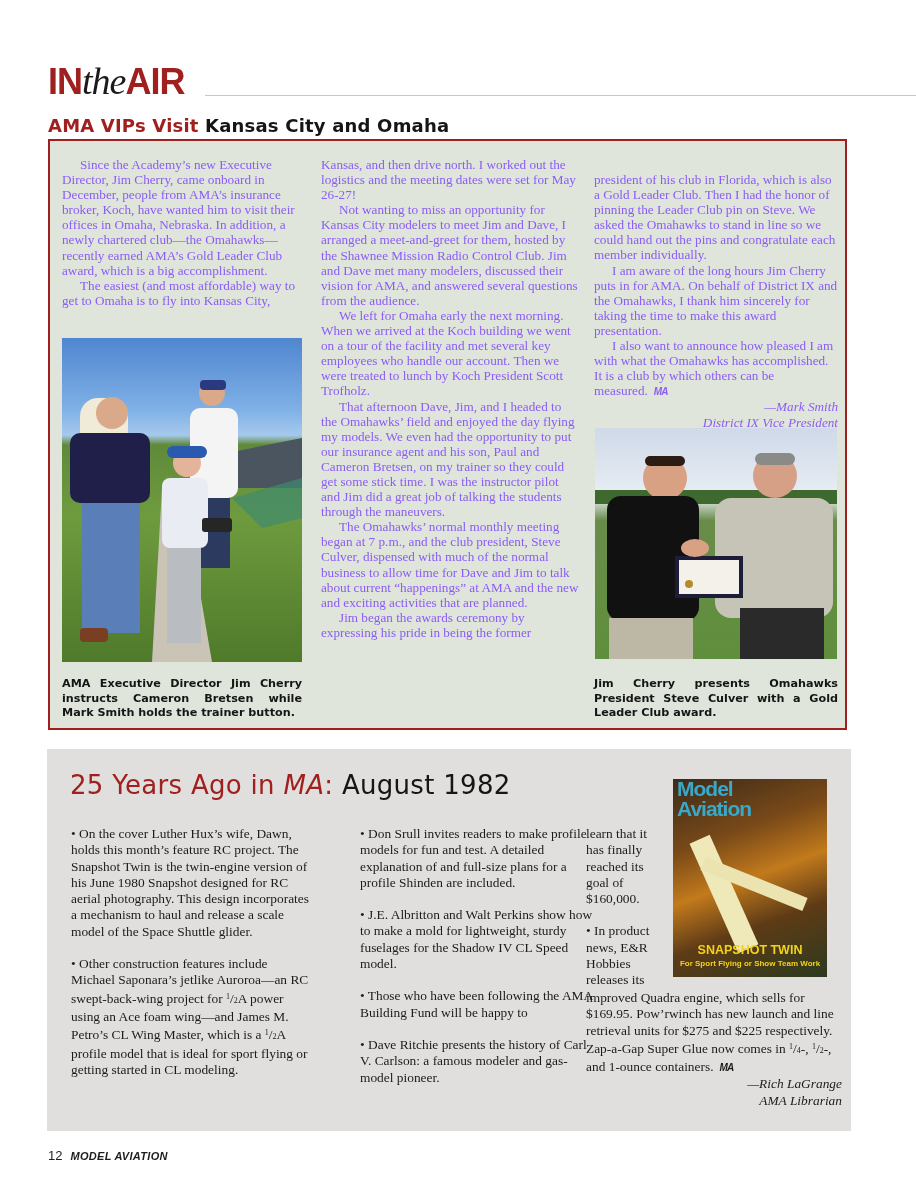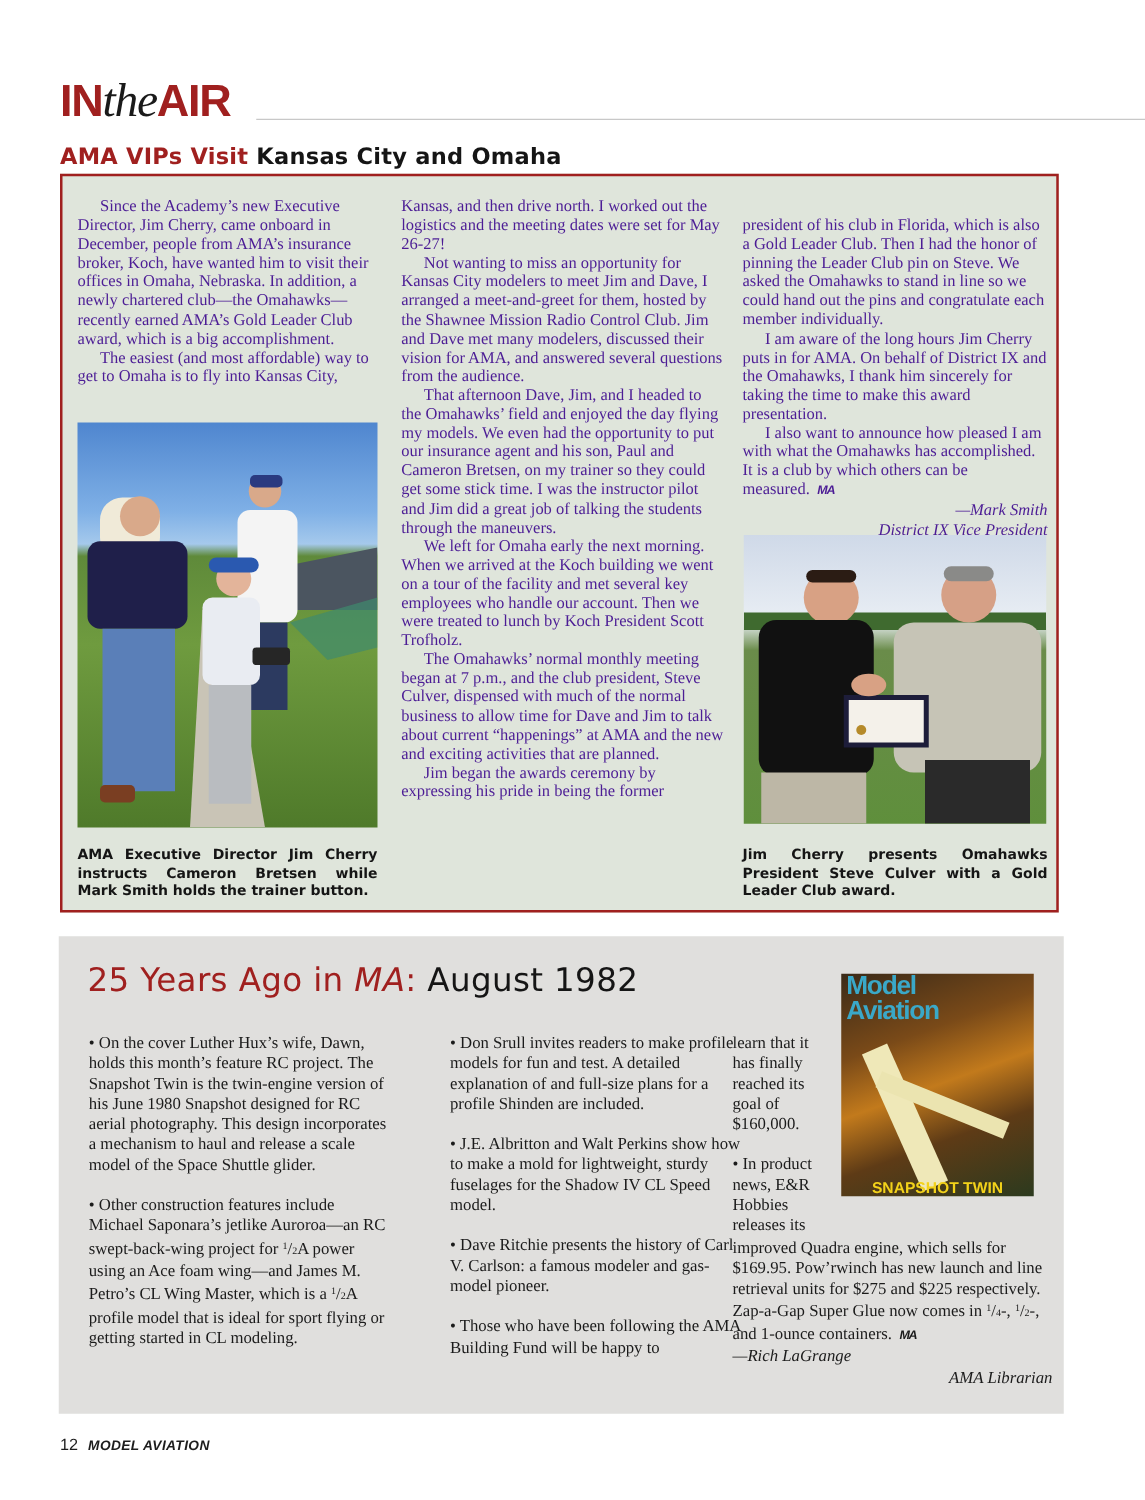--- a/index.html
+++ b/index.html
@@ -15,21 +15,21 @@
   .header-rule { left:205px; top:95px; width:711px; height:1px; background:#c8c8c8; }
 
   .article-title { left:48px; top:115px; font-family:"DejaVu Sans", sans-serif; font-weight:bold;
         font-size:18px; letter-spacing:0.2px; white-space:nowrap; }
   .article-title .red { color:#a0201f; }
   .article-title .black { color:#151515; }
 
   
   .article-box { left:48px; top:139px; width:799px; height:591px; background:#dfe5db;
         border:2px solid #a0201f; box-sizing:border-box; }
-  .col { position:absolute; font-size:13.2px; line-height:15.1px; color:#4c1d95; }
+  .col { position:absolute; font-size:13.2px; line-height:15.1px; color:#8b5cf6; }
   .col p { margin:0; text-indent:18px; }
   .col p.noindent { text-indent:0; }
   .col1 { left:62px; top:157px; width:238px; }
   .col2 { left:321px; top:157px; width:258px; }
   .col3 { left:594px; top:172px; width:244px; }
   .sig { text-align:right; font-style:italic; text-indent:0 !important; }
   .ma-mark { font-family:"Liberation Sans", sans-serif; font-weight:bold; font-style:italic; font-size:10px; letter-spacing:-1px; margin-left:6px; }
 
   .photo { position:absolute; overflow:hidden; }
   .photo1 { left:62px; top:338px; width:240px; height:324px;
@@ -51,21 +51,21 @@
   .rcol { position:absolute; font-size:13.4px; line-height:16.3px; color:#1b1b1b; }
   .rcol p { margin:0 0 16px 0; }
   .rcol1 { left:71px; top:826px; width:240px; }
   .rcol2 { left:324px; top:826px; width:238px;margin-left:36px; }
   .rcol3a { left:586px; top:826px; width:80px; }
   .rcol3b { left:586px; top:990px; width:256px; }
   .rcol3b p { margin:0; }
   sup.fr { font-size:8px; vertical-align:4px; }
   sub.fr { font-size:8px; vertical-align:0; }
 
-  .cover { left:673px; top:779px; width:154px; height:178px; background:linear-gradient(160deg,#3b2a18 0%,#7a4a18 30%,#c27a1c 50%,#5e3b16 70%,#2c3a1e 100%); overflow:hidden; }
+  .cover { left:673px; top:779px; width:154px; height:198px; background:linear-gradient(160deg,#3b2a18 0%,#7a4a18 30%,#c27a1c 50%,#5e3b16 70%,#2c3a1e 100%); overflow:hidden; }
   .cover-title { position:absolute; left:4px; top:0px; font-family:"Liberation Sans", sans-serif; font-weight:bold;
         color:#3aa8c8; font-size:21px; line-height:20px; letter-spacing:-1px; }
   .cover-plane { position:absolute; left:40px; top:55px; width:22px; height:120px; background:#efe8b8;
         transform:rotate(-24deg); transform-origin:center; }
   .cover-wing { position:absolute; left:26px; top:98px; width:110px; height:14px; background:#ebe4b0; transform:rotate(22deg); }
   .cover-sub1 { position:absolute; left:0; width:154px; top:164px; text-align:center; font-family:"Liberation Sans", sans-serif;
         font-weight:bold; color:#f3d21a; font-size:12.5px; }
   .cover-sub2 { position:absolute; left:0; width:154px; top:180px; text-align:center; font-family:"Liberation Sans", sans-serif;
         font-weight:bold; color:#f3d21a; font-size:8px; white-space:nowrap; }
 
@@ -119,22 +119,22 @@
     <rect x="105" y="210" width="34" height="95" fill="#b9bcc0"></rect>
     <rect x="140" y="180" width="30" height="14" rx="3" fill="#262626"></rect>
   </svg>
 </div>
 
 <div class="caption cap1">AMA Executive Director Jim Cherry instructs Cameron Bretsen while Mark Smith holds the trainer button.</div>
 
 <div class="col col2">
   <p class="noindent">Kansas, and then drive north. I worked out the logistics and the meeting dates were set for May 26-27!</p>
   <p>Not wanting to miss an opportunity for Kansas City modelers to meet Jim and Dave, I arranged a meet-and-greet for them, hosted by the Shawnee Mission Radio Control Club. Jim and Dave met many modelers, discussed their vision for AMA, and answered several questions from the audience.</p>
+  <p>We left for Omaha early the next morning. When we arrived at the Koch building we went on a tour of the facility and met several key employees who handle our account. Then we were treated to lunch by Koch President Scott Trofholz.</p>
   <p>That afternoon Dave, Jim, and I headed to the Omahawks’ field and enjoyed the day flying my models. We even had the opportunity to put our insurance agent and his son, Paul and Cameron Bretsen, on my trainer so they could get some stick time. I was the instructor pilot and Jim did a great job of talking the students through the maneuvers.</p>
-  <p>We left for Omaha early the next morning. When we arrived at the Koch building we went on a tour of the facility and met several key employees who handle our account. Then we were treated to lunch by Koch President Scott Trofholz.</p>
   <p>The Omahawks’ normal monthly meeting began at 7 p.m., and the club president, Steve Culver, dispensed with much of the normal business to allow time for Dave and Jim to talk about current “happenings” at AMA and the new and exciting activities that are planned.</p>
   <p>Jim began the awards ceremony by expressing his pride in being the former</p>
 </div>
 
 <div class="col col3">
   <p class="noindent">president of his club in Florida, which is also a Gold Leader Club. Then I had the honor of pinning the Leader Club pin on Steve. We asked the Omahawks to stand in line so we could hand out the pins and congratulate each member individually.</p>
   <p>I am aware of the long hours Jim Cherry puts in for AMA. On behalf of District IX and the Omahawks, I thank him sincerely for taking the time to make this award presentation.</p>
   <p><span>I also want to announce how pleased I am with what the Omahawks has accomplished. It is a club by which others can be measured.</span><span class="ma-mark">MA</span></p>
   <p class="sig">—Mark Smith</p>
   <p class="sig">District IX Vice President</p>
@@ -170,41 +170,41 @@
 </div>
 
 <div class="rcol rcol1">
   <p>• On the cover Luther Hux’s wife, Dawn, holds this month’s feature RC project. The Snapshot Twin is the twin-engine version of his June 1980 Snapshot designed for RC aerial photography. This design incorporates a mechanism to haul and release a scale model of the Space Shuttle glider.</p>
   <p><span>• Other construction features include Michael Saponara’s jetlike Auroroa—an RC swept-back-wing project for </span><sup class="fr">1</sup><span>/</span><sub class="fr">2</sub><span>A power using an Ace foam wing—and James M. Petro’s CL Wing Master, which is a </span><sup class="fr">1</sup><span>/</span><sub class="fr">2</sub><span>A profile model that is ideal for sport flying or getting started in CL modeling.</span></p>
 </div>
 
 <div class="rcol rcol2">
   <p>• Don Srull invites readers to make profile models for fun and test. A detailed explanation of and full-size plans for a profile Shinden are included.</p>
   <p>• J.E. Albritton and Walt Perkins show how to make a mold for lightweight, sturdy fuselages for the Shadow IV CL Speed model.</p>
+  <p>• Those who have been following the AMA Building Fund will be happy to</p>
   <p>• Dave Ritchie presents the history of Carl V. Carlson: a famous modeler and gas-model pioneer.</p>
-  <p>• Those who have been following the AMA Building Fund will be happy to</p>
 </div>
 
 <div class="rcol rcol3a">
   <p>learn that it has finally reached its goal of $160,000.</p>
   <p style="margin:0;">• In product news, E&amp;R Hobbies releases its</p>
 </div>
 
 <div class="abs cover">
   <div class="cover-title">
     <div>Model</div>
     <div>Aviation</div>
   </div>
   <div class="cover-plane"></div>
   <div class="cover-wing"></div>
   <div class="cover-sub1">SNAPSHOT TWIN</div>
   <div class="cover-sub2">For Sport Flying or Show Team Work</div>
 </div>
 
 <div class="rcol rcol3b">
   <p><span>improved Quadra engine, which sells for $169.95. Pow’rwinch has new launch and line retrieval units for $275 and $225 respectively. Zap-a-Gap Super Glue now comes in </span><sup class="fr">1</sup><span>/</span><sub class="fr">4</sub><span>-, </span><sup class="fr">1</sup><span>/</span><sub class="fr">2</sub><span>-, and 1-ounce containers.</span><span class="ma-mark">MA</span></p>
-  <p class="sig" style="text-align:left;font-style:italic;">—Rich LaGrange</p>
+  <p class="sig" style="text-align:right;font-style:italic;">—Rich LaGrange</p>
   <p class="sig" style="text-align:right;font-style:italic;">AMA Librarian</p>
 </div>
 
 <div class="abs footer">
   <span class="pg">12</span><span class="mag">MODEL AVIATION</span>
 </div>
 
 </body></html>

